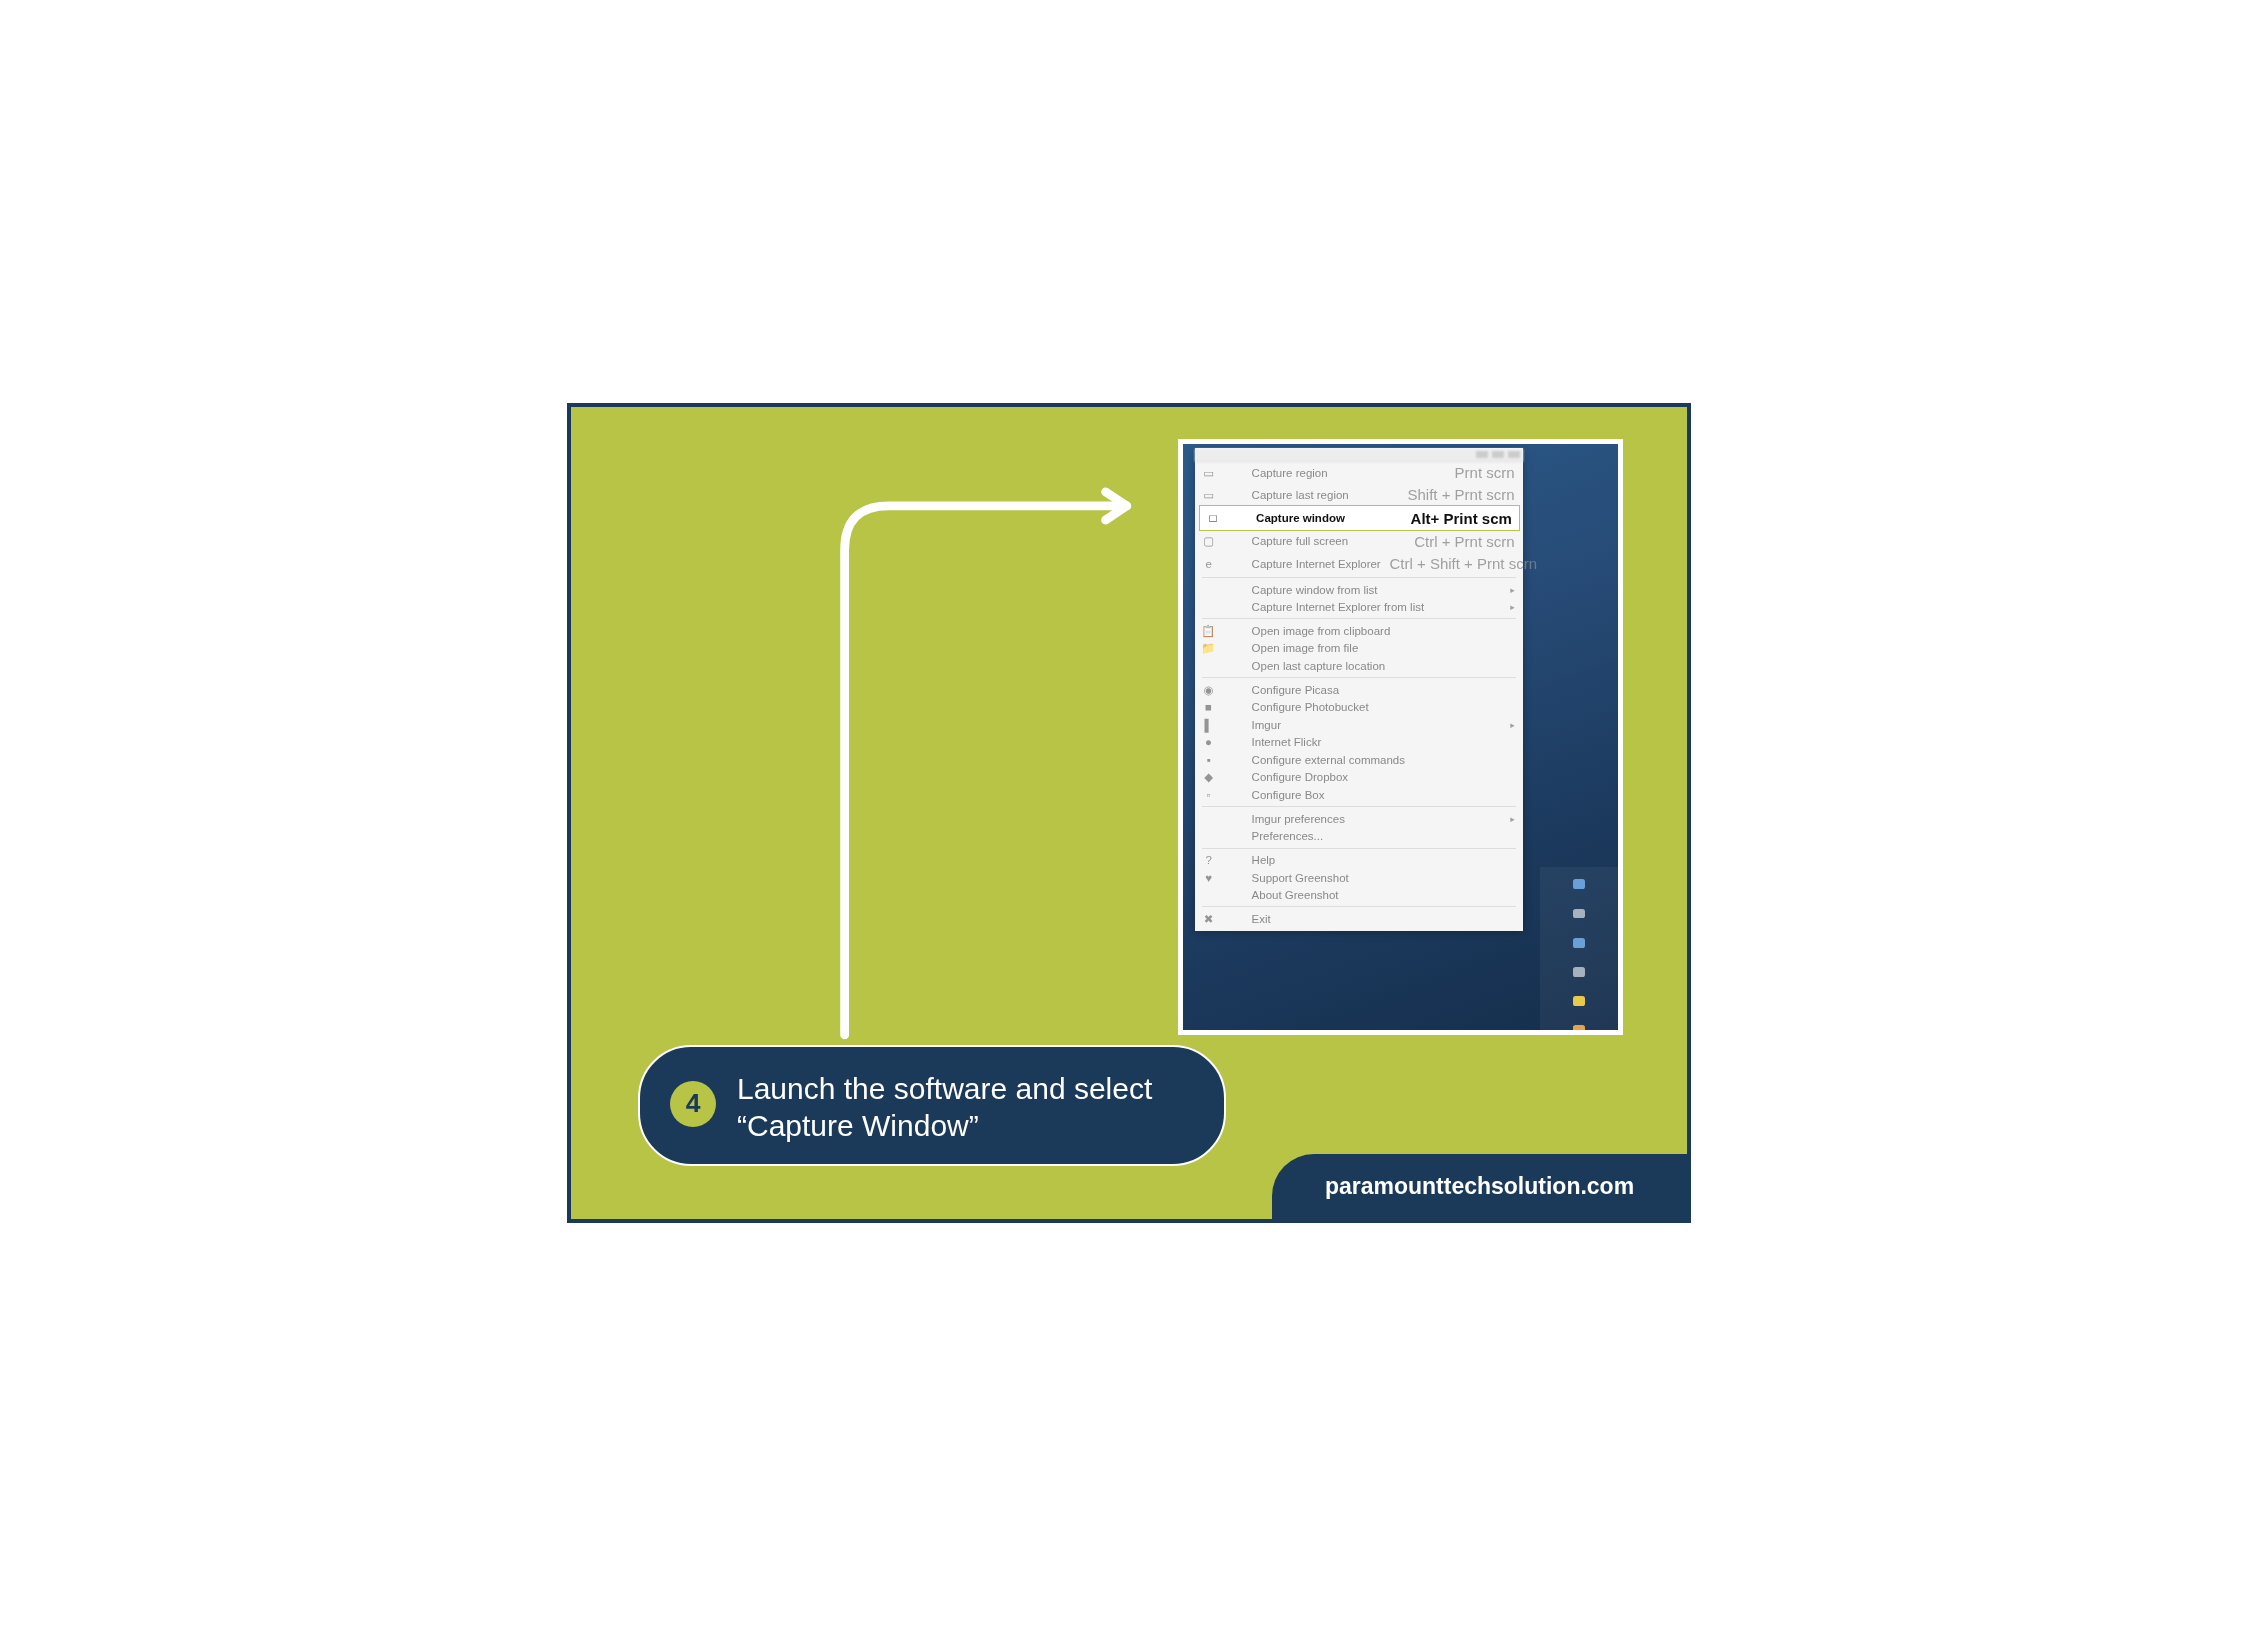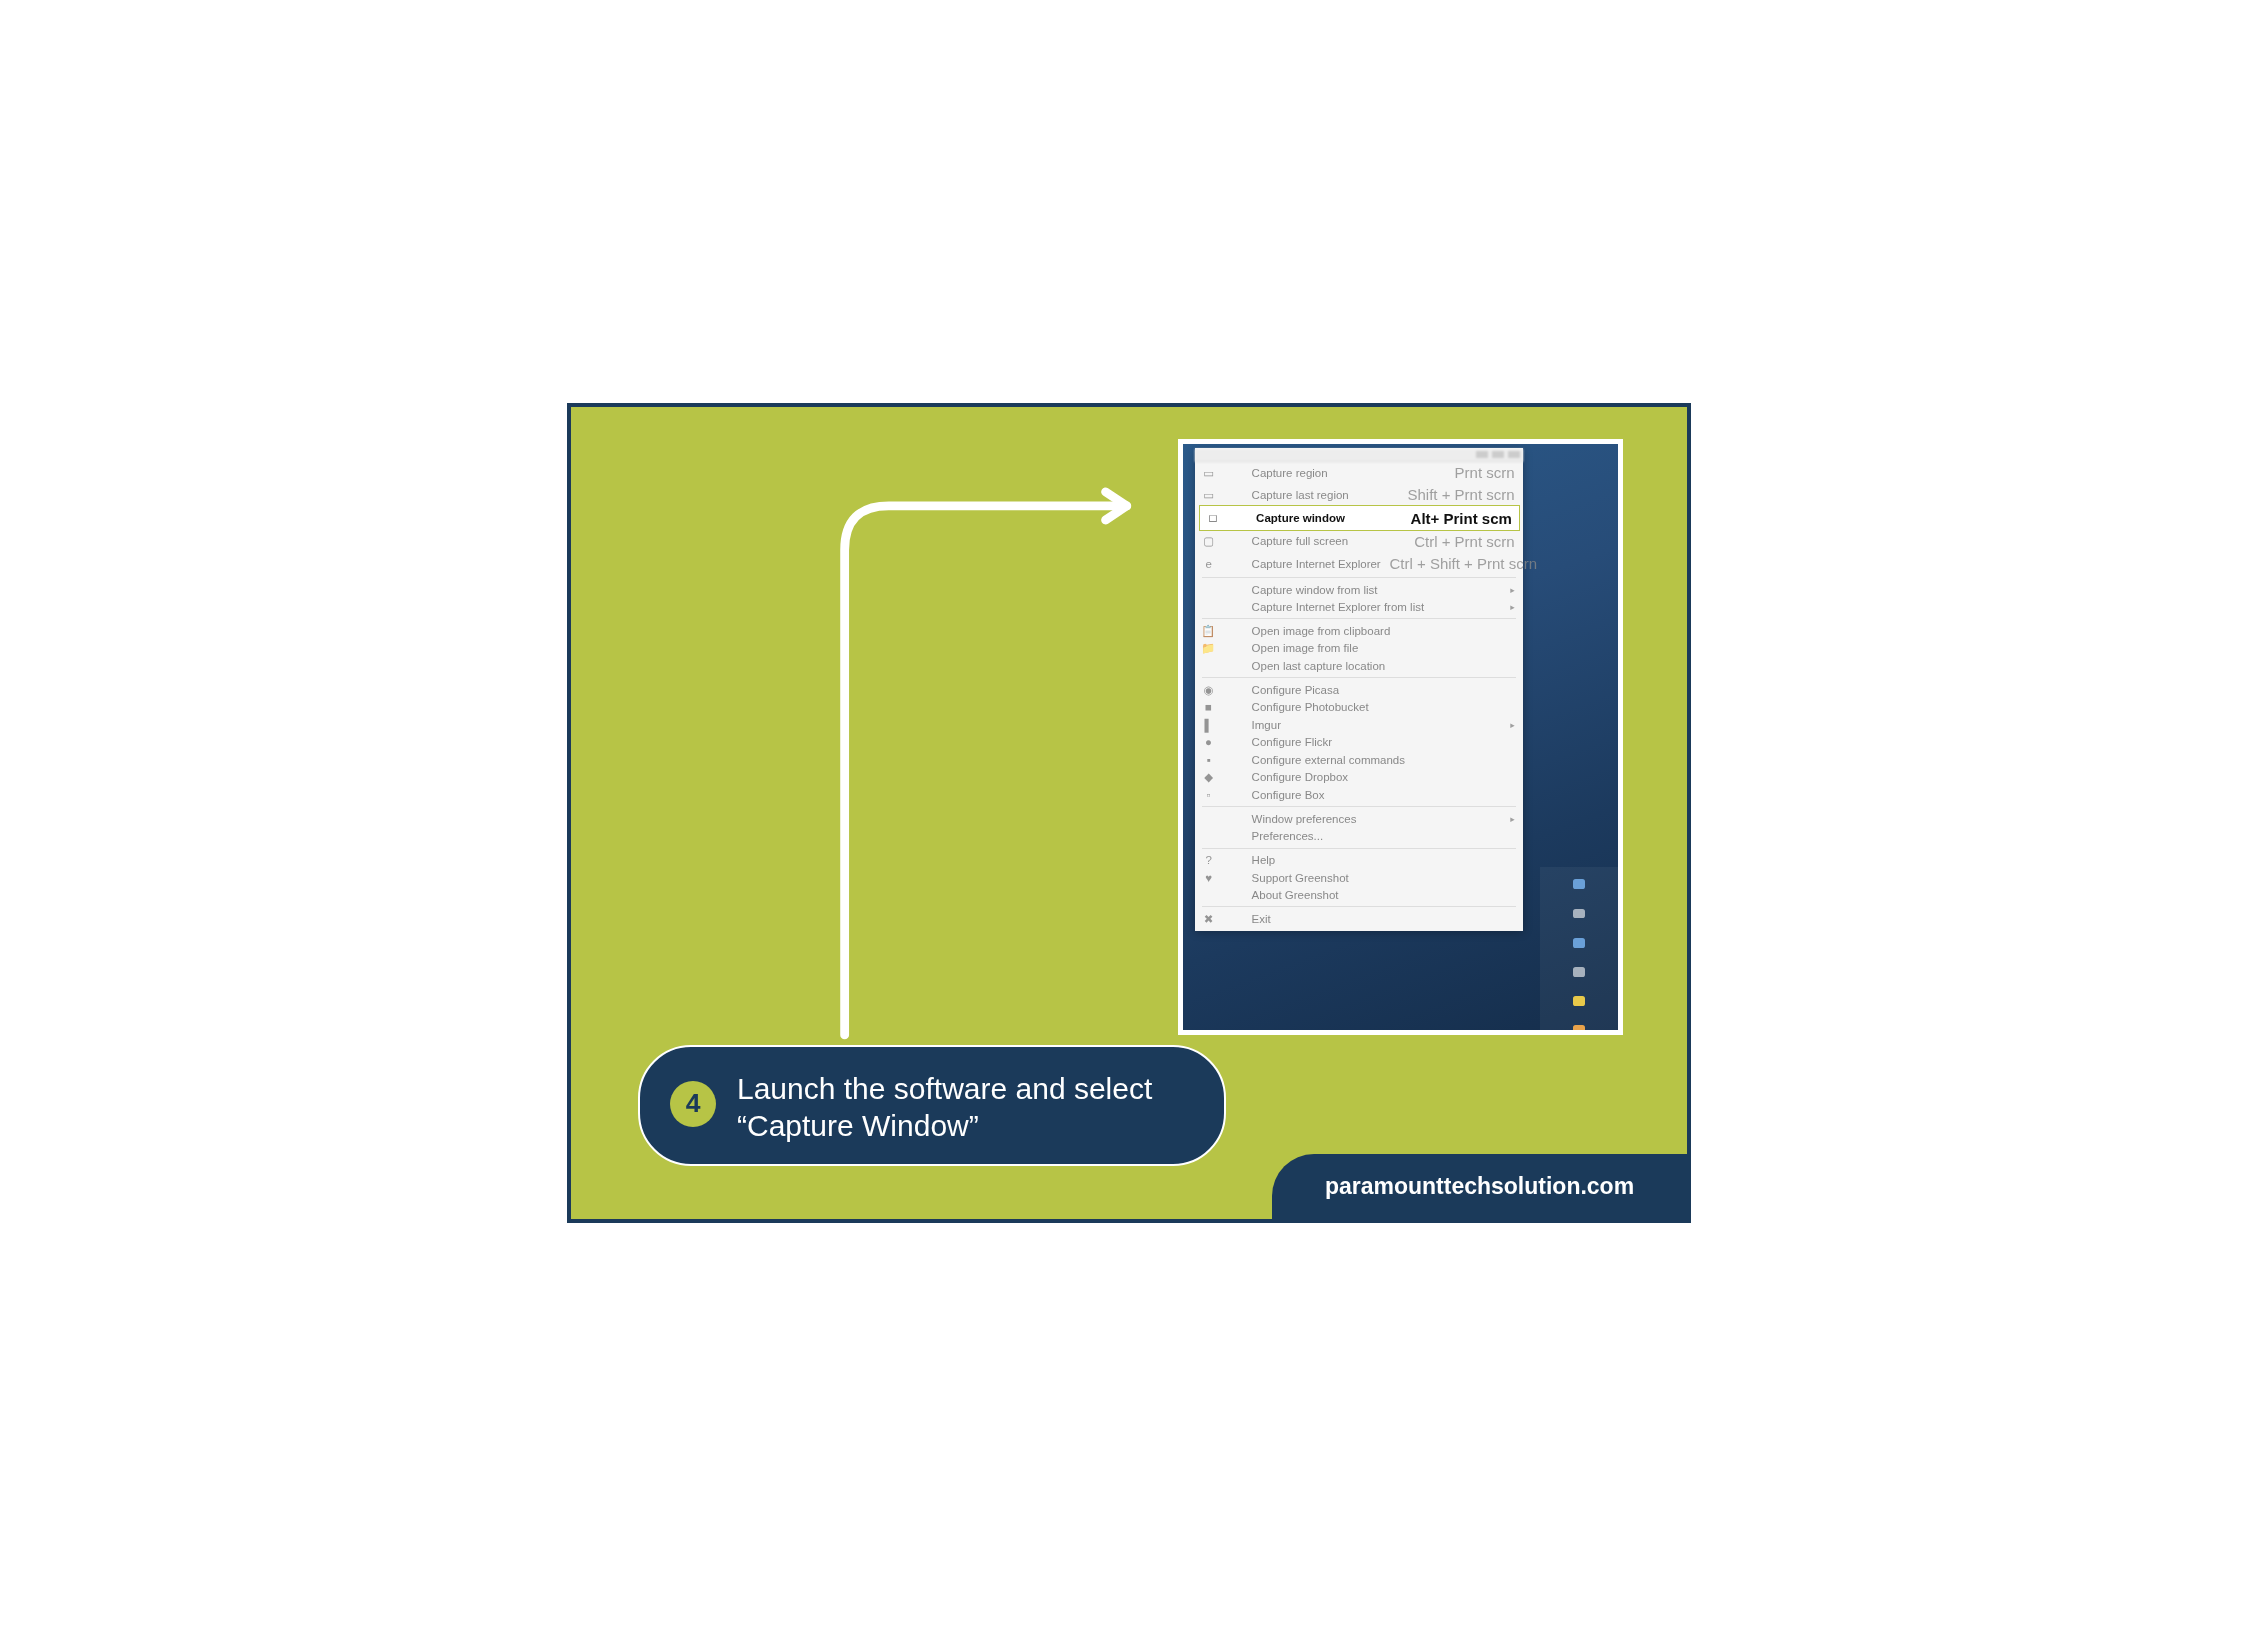--- a/index.html
+++ b/index.html
@@ -234,38 +234,38 @@
           <span class="mi-icon">■</span>
           <span class="mi-label">Configure Photobucket</span>
         </div>
         <div class="menu-item">
           <span class="mi-icon">▌</span>
           <span class="mi-label">Imgur</span>
           <span class="mi-chev">▸</span>
         </div>
         <div class="menu-item">
           <span class="mi-icon">●</span>
-          <span class="mi-label">Configure Flickr</span>
+          <span class="mi-label">Internet Flickr</span>
         </div>
         <div class="menu-item">
           <span class="mi-icon">▪</span>
           <span class="mi-label">Configure external commands</span>
         </div>
         <div class="menu-item">
           <span class="mi-icon">◆</span>
           <span class="mi-label">Configure Dropbox</span>
         </div>
         <div class="menu-item">
           <span class="mi-icon">▫</span>
           <span class="mi-label">Configure Box</span>
         </div>
         <div class="menu-sep"></div>
         <div class="menu-item">
           <span class="mi-icon"></span>
-          <span class="mi-label">Window preferences</span>
+          <span class="mi-label">Imgur preferences</span>
           <span class="mi-chev">▸</span>
         </div>
         <div class="menu-item">
           <span class="mi-icon"></span>
           <span class="mi-label">Preferences...</span>
         </div>
         <div class="menu-sep"></div>
         <div class="menu-item">
           <span class="mi-icon">?</span>
           <span class="mi-label">Help</span>

